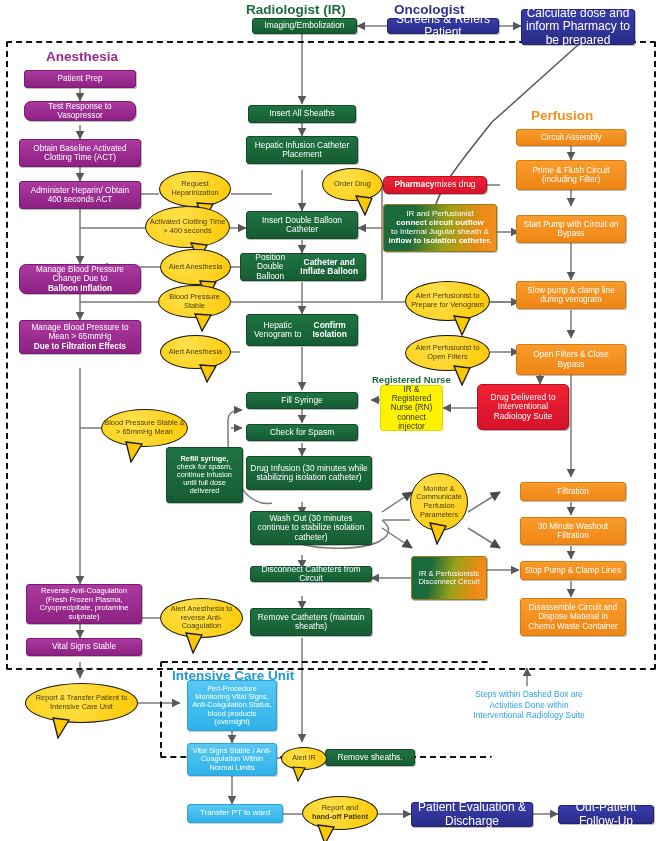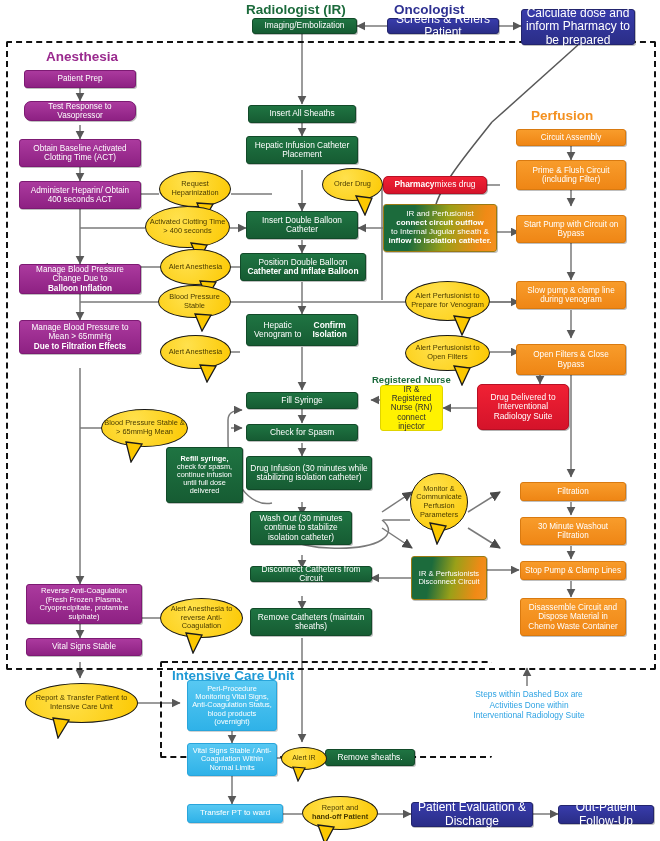--- a/index.html
+++ b/index.html
@@ -173,46 +173,46 @@
   <div class="hdr hdr-icu" style="left:172px;top:668px;">Intensive Care Unit</div>
 
   <div class="node green" style="left:252px;top:18px;width:105px;height:16px;">Imaging/Embolization</div>
   <div class="node blue" style="left:387px;top:18px;width:112px;height:16px;">Screens &amp; Refers Patient</div>
   <div class="node blue" style="left:521px;top:9px;width:114px;height:36px;">Calculate dose and inform Pharmacy to be prepared</div>
 
   <div class="node purple" style="left:24px;top:70px;width:112px;height:18px;">Patient Prep</div>
   <div class="node purple" style="left:24px;top:101px;width:112px;height:20px;border-radius:7px;">Test Response to Vasopressor</div>
   <div class="node purple" style="left:19px;top:139px;width:122px;height:28px;">Obtain Baseline Activated Clotting Time (ACT)</div>
   <div class="node purple" style="left:19px;top:181px;width:122px;height:28px;">Administer Heparin/ Obtain 400 seconds ACT</div>
-  <div class="node purple" style="left:19px;top:264px;width:122px;height:30px;flex-direction:column;">
+  <div class="node purple" style="left:19px;top:264px;width:122px;height:30px;flex-direction:column;border-radius:7px;">
     <span>Manage Blood Pressure Change Due to </span>
     <b>Balloon Inflation</b>
   </div>
   <div class="node purple" style="left:19px;top:320px;width:122px;height:34px;flex-direction:column;">
     <span>Manage Blood Pressure to Mean &gt; 65mmHg </span>
     <b>Due to Filtration Effects</b>
   </div>
   <div class="node purple" style="left:26px;top:584px;width:116px;height:40px;font-size:7.6px;">Reverse Anti-Coagulation (Fresh Frozen Plasma, Cryoprecipitate, protamine sulphate)</div>
   <div class="node purple" style="left:26px;top:638px;width:116px;height:18px;">Vital Signs Stable</div>
 
   <div class="node green" style="left:248px;top:105px;width:108px;height:18px;">Insert All Sheaths</div>
   <div class="node green" style="left:246px;top:136px;width:112px;height:28px;">Hepatic Infusion Catheter Placement</div>
   <div class="node green" style="left:246px;top:211px;width:112px;height:28px;">Insert Double Balloon Catheter</div>
-  <div class="node green" style="left:240px;top:253px;width:126px;height:28px;flex-direction:column;">
+  <div class="node green" style="left:240px;top:253px;width:126px;height:28px;flex-direction:row;">
     <span>Position Double Balloon </span>
     <b>Catheter and Inflate Balloon</b>
   </div>
   <div class="node green" style="left:246px;top:314px;width:112px;height:32px;flex-direction:row;">
     <span>Hepatic Venogram to </span>
     <b>Confirm Isolation</b>
   </div>
   <div class="node green" style="left:246px;top:392px;width:112px;height:17px;">Fill Syringe</div>
   <div class="node green" style="left:246px;top:424px;width:112px;height:17px;">Check for Spasm</div>
   <div class="node green" style="left:246px;top:456px;width:126px;height:34px;">Drug Infusion (30 minutes while stabilizing isolation catheter)</div>
-  <div class="node green" style="left:250px;top:511px;width:102px;height:34px;">Wash Out (30 minutes continue to stabilize isolation catheter)</div>
+  <div class="node green" style="left:250px;top:511px;width:122px;height:34px;">Wash Out (30 minutes continue to stabilize isolation catheter)</div>
   <div class="node green" style="left:250px;top:566px;width:122px;height:16px;">Disconnect Catheters from Circuit</div>
   <div class="node green" style="left:250px;top:608px;width:122px;height:28px;">Remove Catheters (maintain sheaths)</div>
   <div class="node green" style="left:166px;top:447px;width:77px;height:56px;flex-direction:column;font-size:7.3px;">
     <b>Refill syringe,</b>
     <span>check for spasm, continue infusion until full dose delivered</span>
   </div>
   <div class="node green" style="left:325px;top:749px;width:90px;height:17px;">Remove sheaths.</div>
 
   <div class="node red" style="left:383px;top:176px;width:104px;height:18px;">
     <b>Pharmacy</b>

